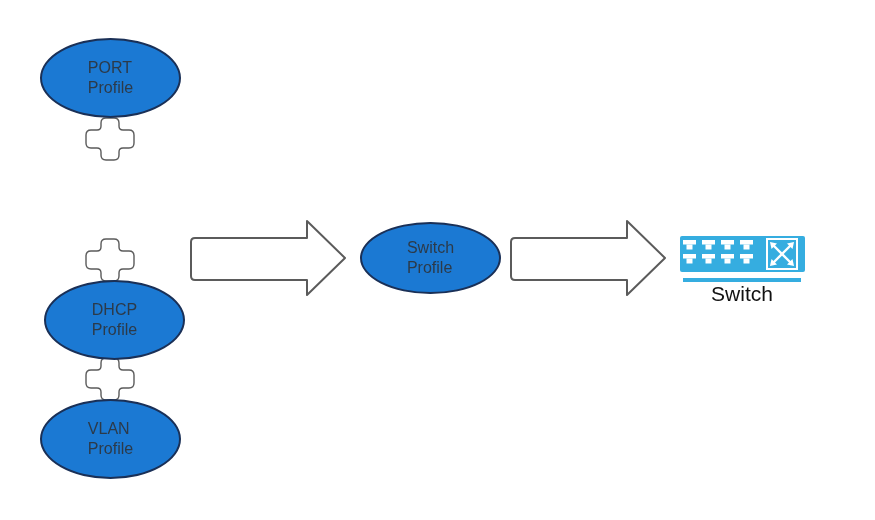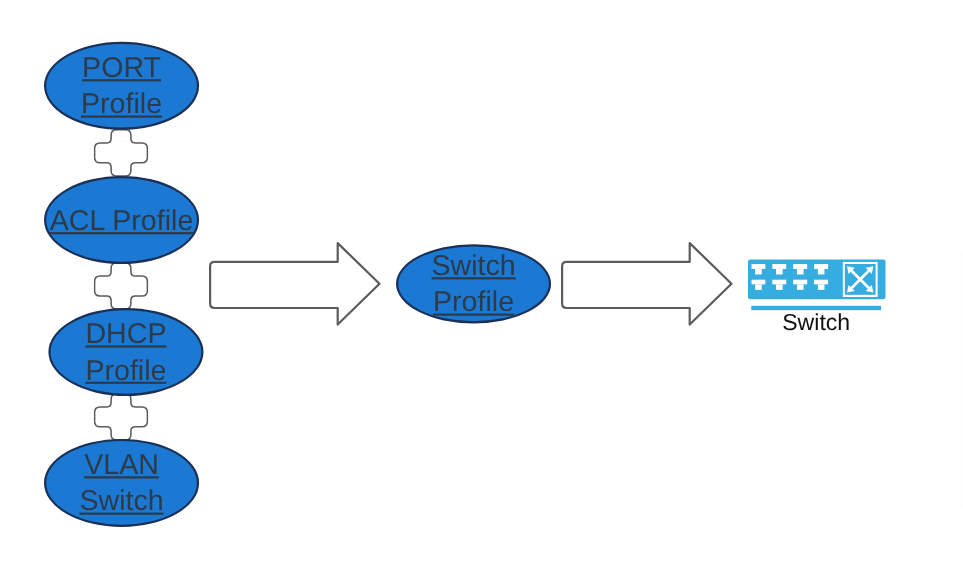--- a/index.html
+++ b/index.html
@@ -25,28 +25,26 @@
     overflow:hidden;
   }
   .abs{position:absolute;}
   .node-ellipse{
     background:var(--node-fill);
     border:2px solid var(--node-stroke);
     border-radius:50%;
     display:flex;
     align-items:center;
     justify-content:center;
-    text-align:center;
     color:var(--node-label);
-    font-size:26px;
+    font-size:16px;
     line-height:1.26;
     white-space:pre-line;
     box-sizing:border-box;
     z-index:2;
-    text-decoration:underline;
   }
   .cross-connector{z-index:1;}
   .cross-connector path{
     fill:#ffffff;
     stroke:var(--connector-stroke);
     stroke-width:1.4;
   }
   .block-arrow path{
     fill:var(--arrow-fill);
     stroke:var(--connector-stroke);
@@ -86,27 +84,26 @@
   <svg class="abs cross-connector" style="left:85px;top:238px;" width="50" height="44" viewBox="0 0 50 44">
     <path d="M 21 1 L 29 1 Q 34 1 34 6 L 34 9 Q 34 13 38 13 L 44 13 Q 49 13 49 18 L 49 26 Q 49 31 44 31 L 38 31 Q 34 31 34 35 L 34 38 Q 34 43 29 43 L 21 43 Q 16 43 16 38 L 16 35 Q 16 31 12 31 L 6 31 Q 1 31 1 26 L 1 18 Q 1 13 6 13 L 12 13 Q 16 13 16 9 L 16 6 Q 16 1 21 1 Z"></path>
   </svg>
   <svg class="abs cross-connector" style="left:85px;top:357px;" width="50" height="44" viewBox="0 0 50 44">
     <path d="M 21 1 L 29 1 Q 34 1 34 6 L 34 9 Q 34 13 38 13 L 44 13 Q 49 13 49 18 L 49 26 Q 49 31 44 31 L 38 31 Q 34 31 34 35 L 34 38 Q 34 43 29 43 L 21 43 Q 16 43 16 38 L 16 35 Q 16 31 12 31 L 6 31 Q 1 31 1 26 L 1 18 Q 1 13 6 13 L 12 13 Q 16 13 16 9 L 16 6 Q 16 1 21 1 Z"></path>
   </svg>
 
   <div class="abs node-ellipse" style="left:40px;top:38px;width:141px;height:80px;">PORT
 Profile</div>
 
-  <div class="abs node-ellipse" style="left:40px;top:160px;width:141px;height:80px;">ACL Profile</div>
 
   <div class="abs node-ellipse" style="left:44px;top:280px;width:141px;height:80px;">DHCP
 Profile</div>
 
   <div class="abs node-ellipse" style="left:40px;top:399px;width:141px;height:80px;">VLAN
-Switch</div>
+Profile</div>
 
   <svg class="abs block-arrow" style="left:189px;top:219px;" width="158" height="78" viewBox="0 0 158 78">
     <path d="M 6 19 L 118 19 L 118 2 L 156 39 L 118 76 L 118 61 L 6 61 Q 2 61 2 57 L 2 23 Q 2 19 6 19 Z"></path>
   </svg>
 
   <div class="abs node-ellipse" style="left:360px;top:222px;width:141px;height:72px;">Switch
 Profile</div>
 
   <svg class="abs block-arrow" style="left:509px;top:219px;" width="158" height="78" viewBox="0 0 158 78">
     <path d="M 6 19 L 118 19 L 118 2 L 156 39 L 118 76 L 118 61 L 6 61 Q 2 61 2 57 L 2 23 Q 2 19 6 19 Z"></path>

